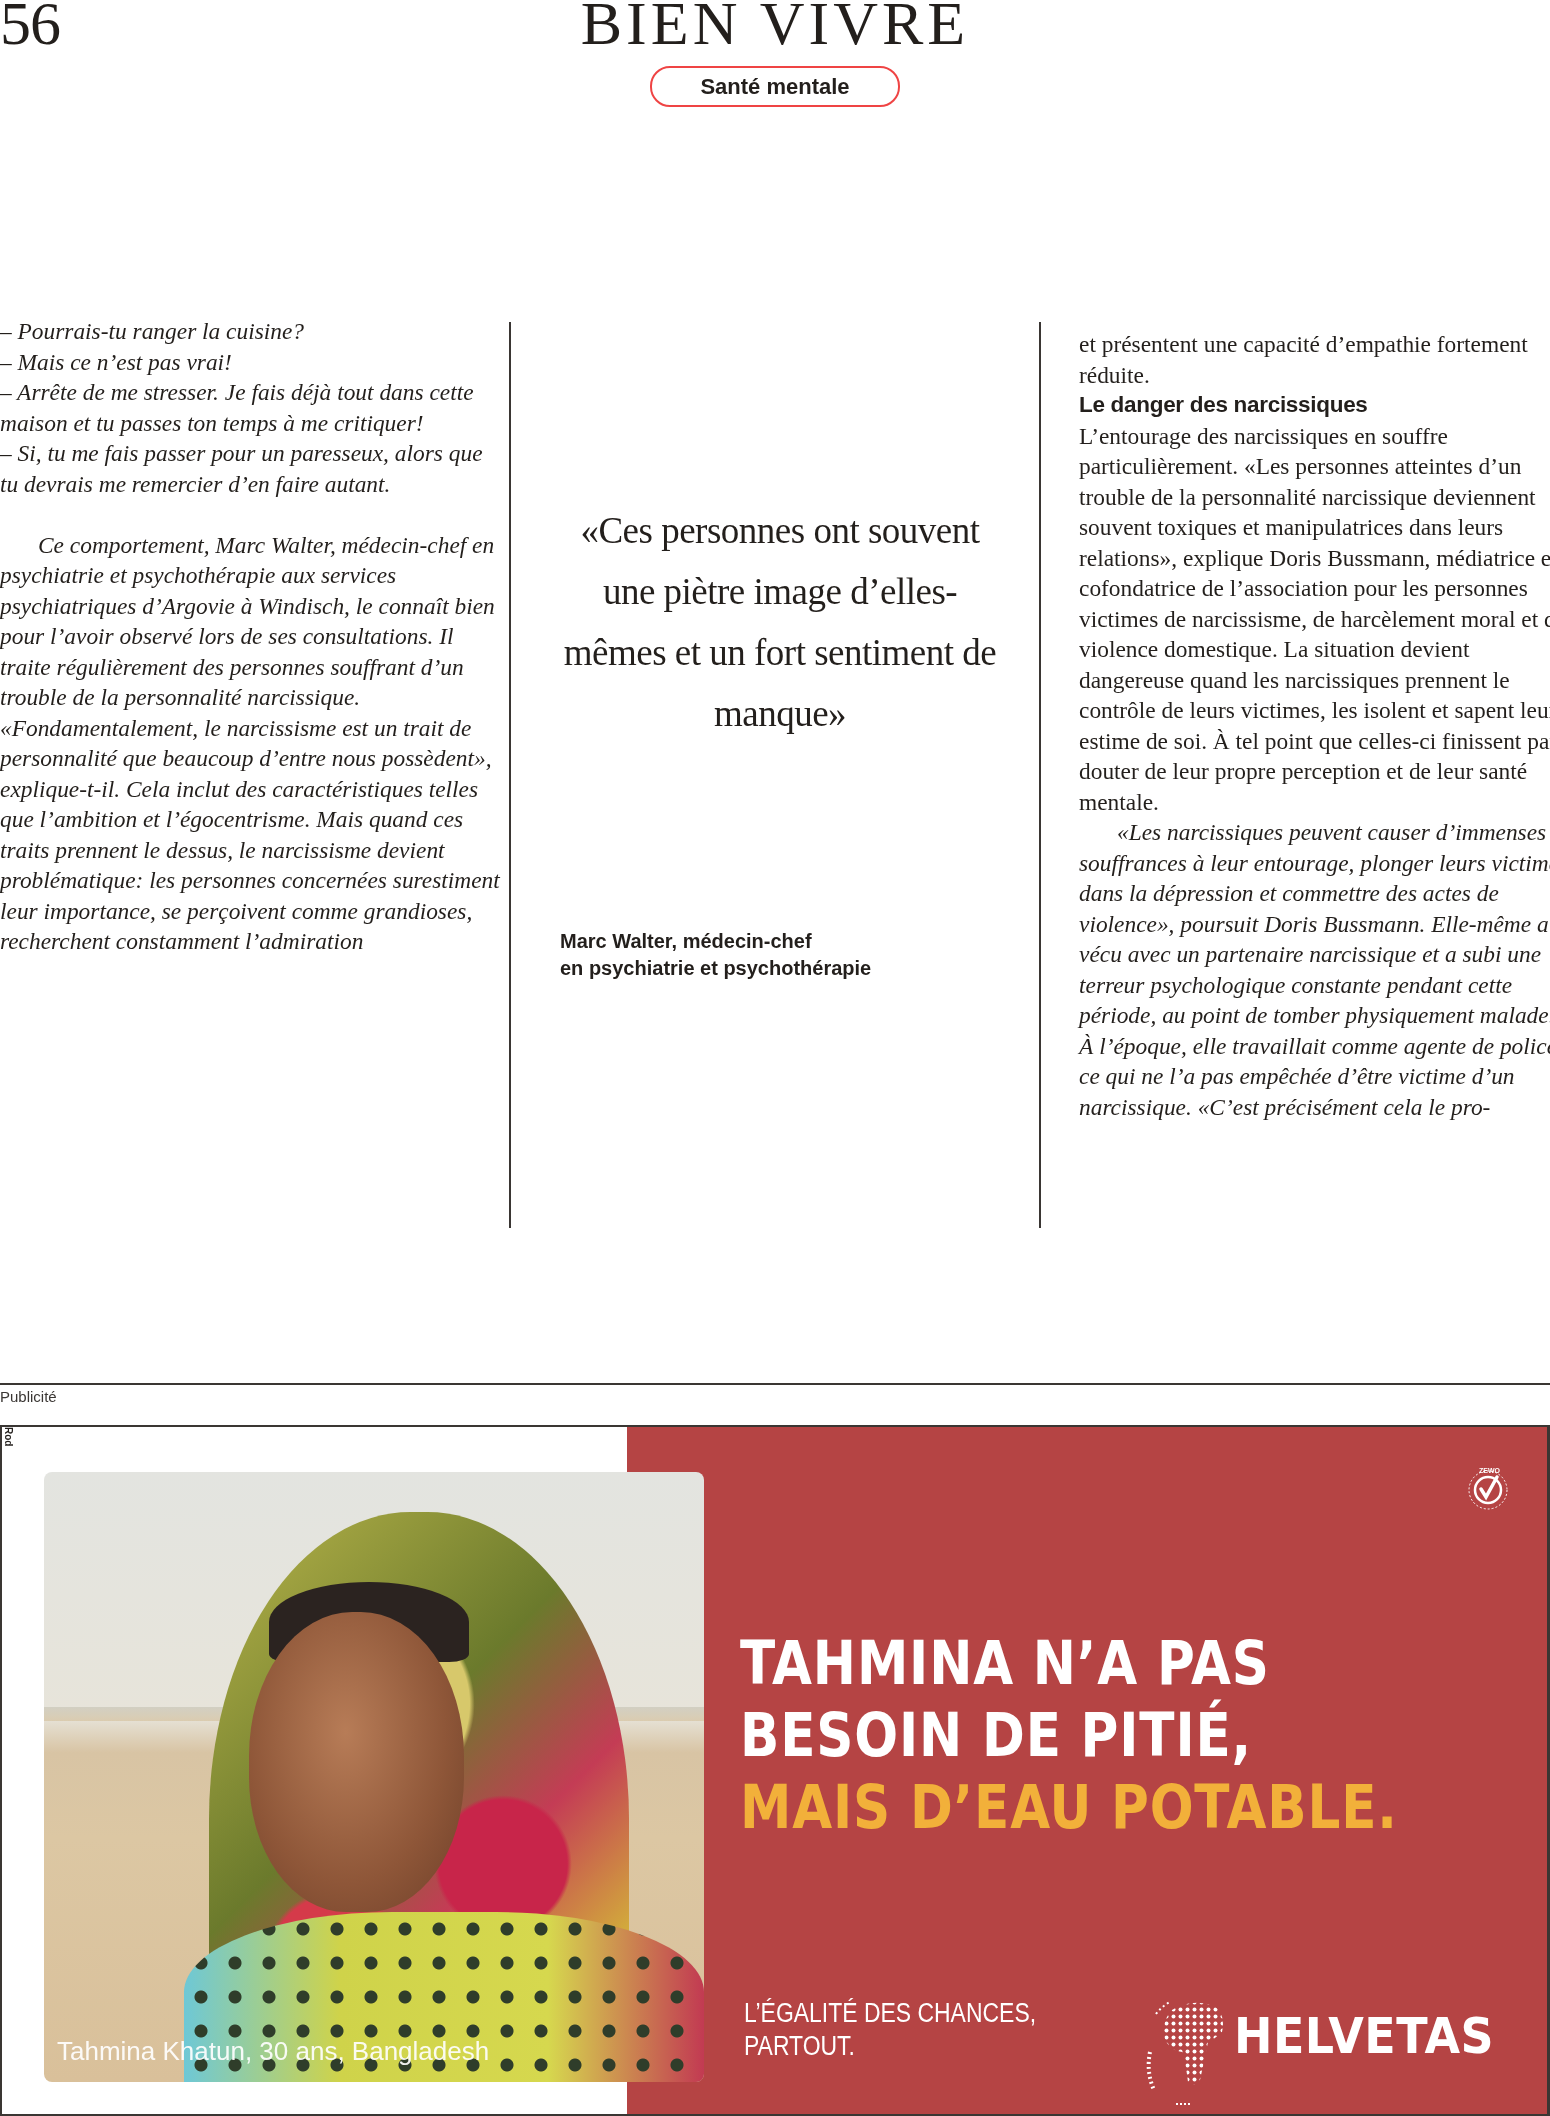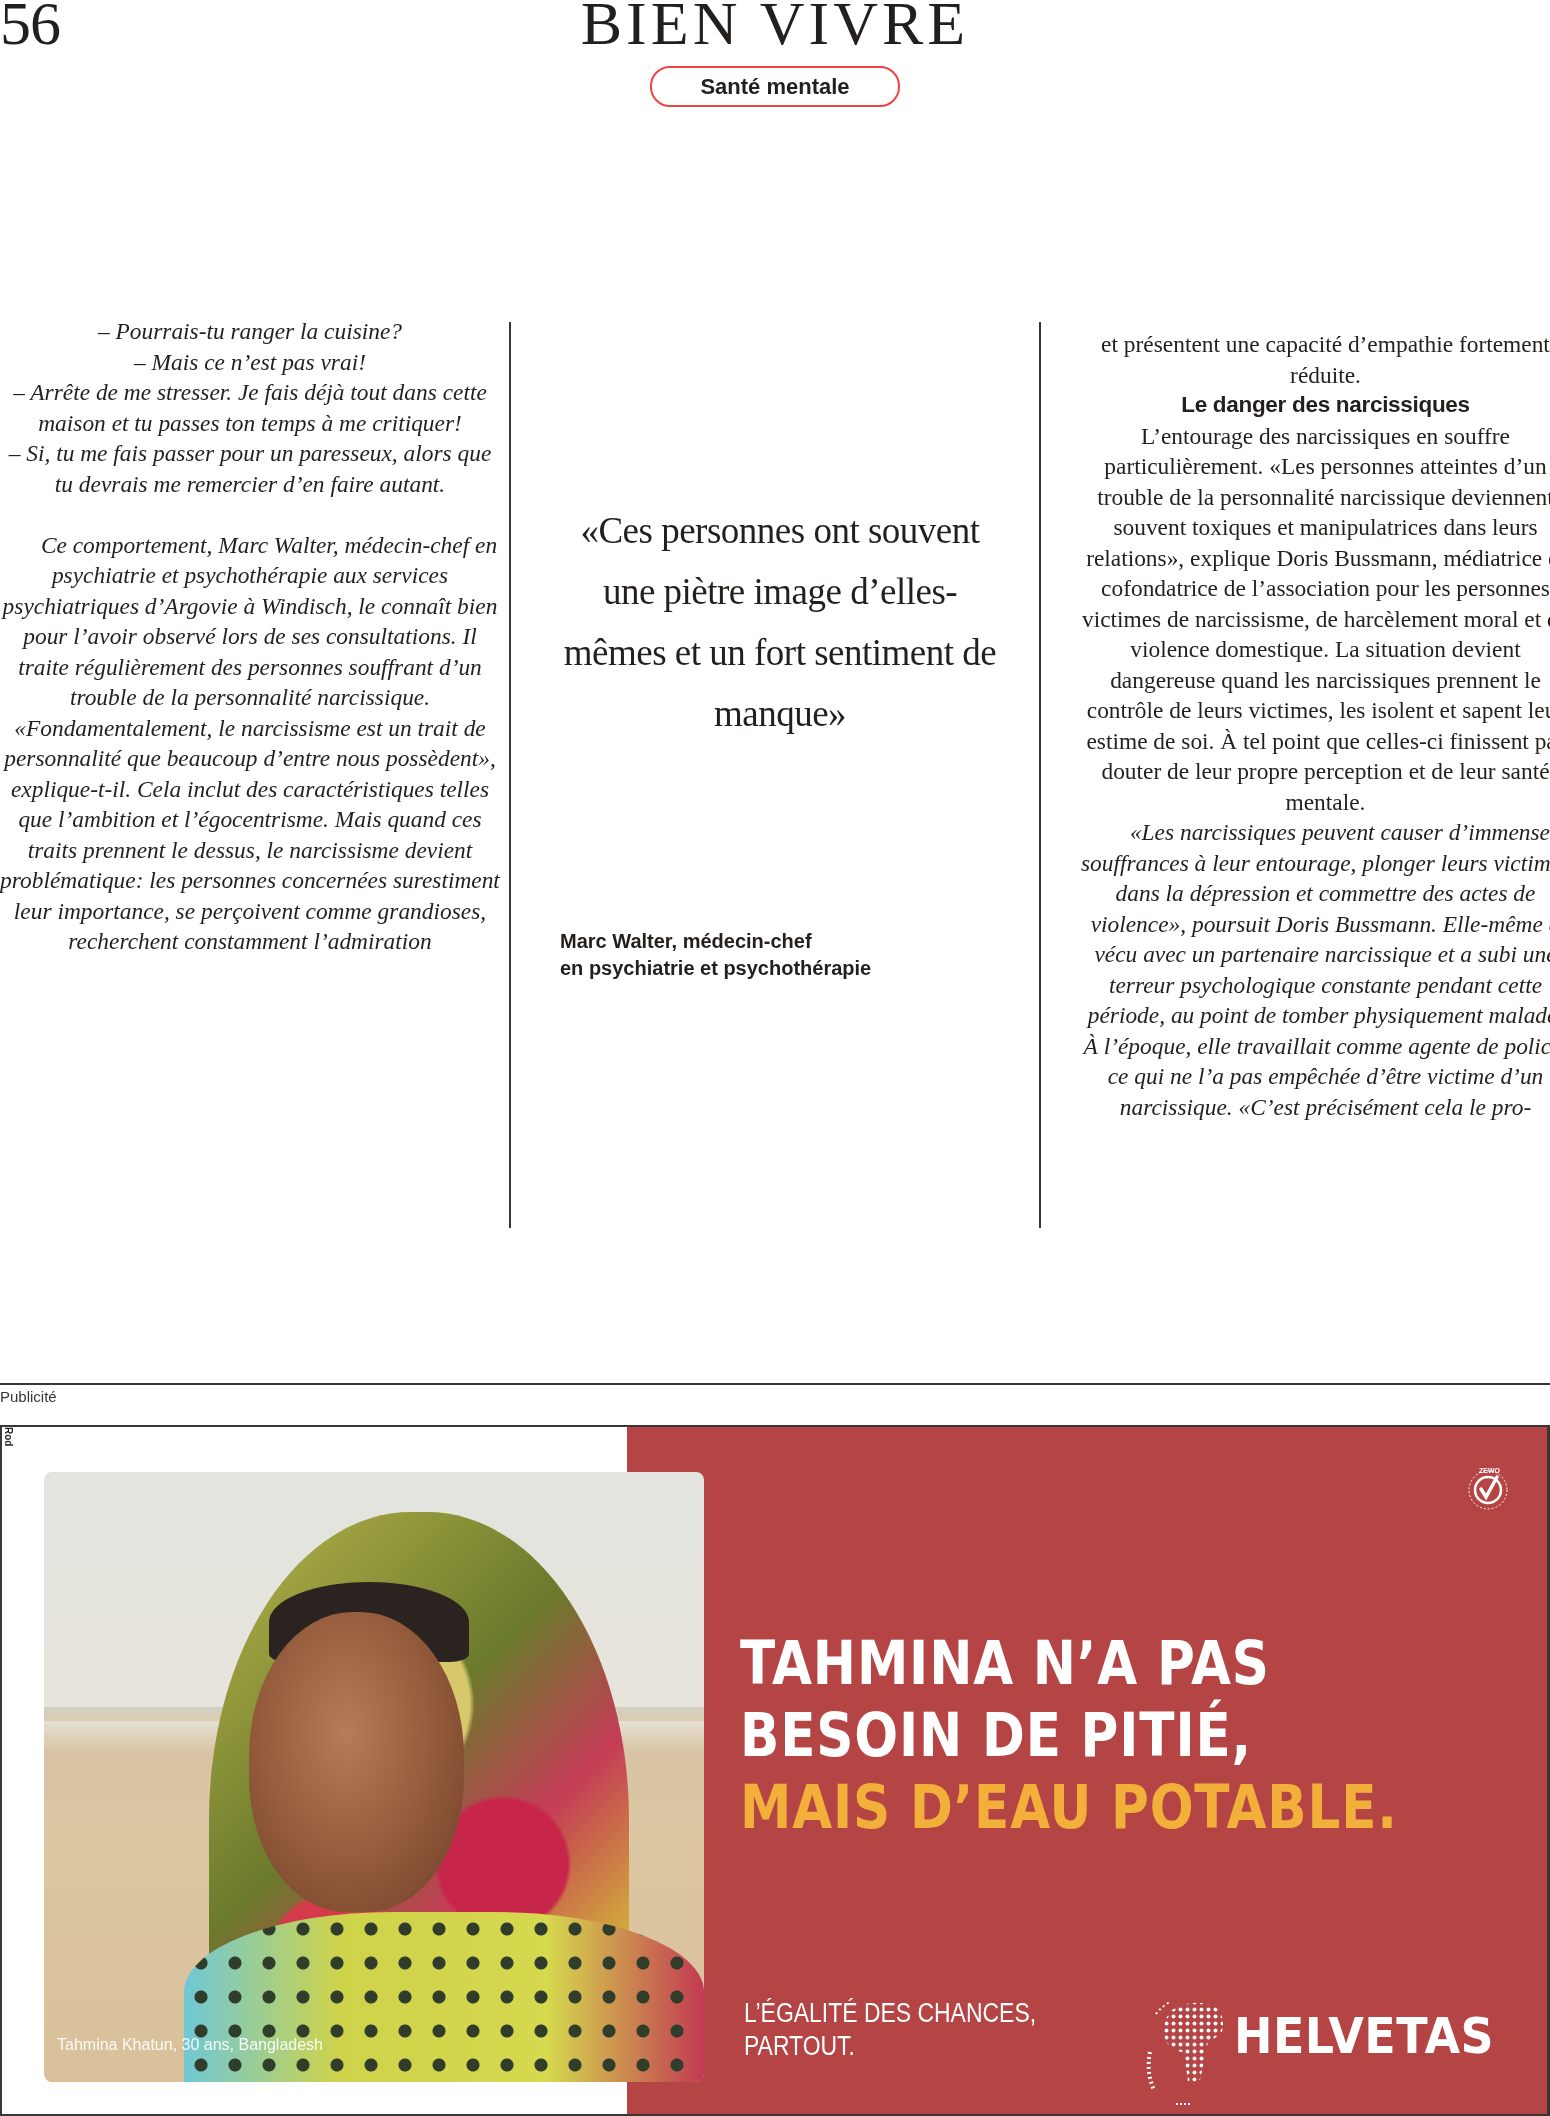--- a/index.html
+++ b/index.html
@@ -4,21 +4,21 @@
 <style>
   * { box-sizing: border-box; margin: 0; padding: 0; }
   html, body { width: 1550px; height: 2116px; background: #ffffff; overflow: hidden; }
   body { position: relative; color: #231f1c; font-family: "DejaVu Serif", serif; }
 
   .page-number { position: absolute; left: 0; top: -8px; font-family: "Liberation Serif", serif; font-size: 62px; font-weight: 400; color: #231f1c; line-height: 1; letter-spacing: -1px; }
   .section-title { position: absolute; left: 0; width: 1550px; top: -8px; text-align: center; font-family: "Liberation Serif", serif; font-size: 62px; letter-spacing: 4px; color: #231f1c; line-height: 1; }
   .rubric { position: absolute; left: 650px; top: 66px; width: 250px; height: 41px; border: 2px solid #ef4444; border-radius: 20px; text-align: center; font-family: "Liberation Sans", sans-serif; font-size: 22px; font-weight: 600; line-height: 37px; color: #231f1c; }
 
   .col { position: absolute; font-family: "Liberation Serif", serif; font-size: 23.4px; line-height: 30.5px; color: #231f1c; }
-  .col p { margin: 0; text-align: center; }
+  .col p { margin: 0; }
   .col-left { left: 0; top: 316px; width: 500px; }
   .col-right { left: 1079px; top: 316px; width: 493px; margin-top: 13px; }
   .dialogue { font-style: italic; margin-bottom: 30.5px !important; }
   .indent { text-indent: 38px; font-style: italic; }
   .subhead { font-family: "Liberation Sans", sans-serif; font-weight: 700; font-size: 22.5px; letter-spacing: -0.3px; margin-top: 30.5px; }
 
   .rule-v { position: absolute; width: 2px; background: #3a3633; }
   .rule-left { left: 509px; top: 322px; height: 906px; }
   .rule-right { left: 1039px; top: 322px; height: 906px; }
 
@@ -31,21 +31,21 @@
   .ad { position: absolute; left: 0; top: 1425px; width: 1550px; height: 691px; border: 2px solid #3a3633; border-right-width: 3px; background: #ffffff; overflow: hidden; }
   .ad-red { position: absolute; left: 625px; top: 0; right: 0; bottom: 0; background: #b54444; }
   .ad-tiny { position: absolute; left: 0; top: 0; width: 12px; height: 30px; font-family: "Liberation Sans", sans-serif; font-size: 10px; font-weight: 700; color: #231f1c; writing-mode: vertical-rl; }
 
   .photo { position: absolute; left: 42px; top: 45px; width: 660px; height: 610px; border-radius: 8px; overflow: hidden; background: linear-gradient(180deg, #e3e4e0 0%, #e7e4da 40%, #d8c4a4 46%, #dcc7a3 60%, #d9c09a 100%); }
   .photo .horizon { position: absolute; left: 0; right: 0; top: 235px; height: 14px; background: linear-gradient(180deg, #c9c6b8, #d6c3a0); opacity: 0.7; }
   .photo .scarf { position: absolute; left: 165px; top: 40px; width: 420px; height: 640px; border-radius: 48% 48% 10% 10%; background: radial-gradient(circle at 40% 30%, #d7c86b 0 18%, transparent 19%), radial-gradient(circle at 70% 55%, #c8254a 0 14%, transparent 15%), radial-gradient(circle at 30% 70%, #d53a4a 0 12%, transparent 13%), linear-gradient(135deg, #b9b54a, #6b7a2c 40%, #c43c55 60%, #d3b13a 80%); }
   .photo .face { position: absolute; left: 205px; top: 140px; width: 215px; height: 300px; border-radius: 48% 48% 45% 45%; background: radial-gradient(ellipse at 45% 40%, #b77c57 0%, #8e5638 60%, #6d3f29 100%); }
   .photo .hair { position: absolute; left: 225px; top: 110px; width: 200px; height: 80px; border-radius: 50% 50% 10% 10%; background: #2b2320; }
   .photo .body { position: absolute; left: 140px; top: 440px; width: 520px; height: 200px; border-radius: 40% 40% 0 0; background: radial-gradient(circle, #2f3d2a 0 6px, transparent 7px) 0 0/34px 34px, linear-gradient(90deg, #6ec8d6 0%, #cfd34a 30%, #d6d84e 70%, #c23a52 100%); }
-  .photo-caption { position: absolute; left: 13px; top: 564px; font-family: "Liberation Sans", sans-serif; font-size: 16px; color: #ffffff; opacity: 0.92; }
+  .photo-caption { position: absolute; left: 13px; top: 564px; font-family: "Liberation Sans", sans-serif; font-size: 26px; color: #ffffff; opacity: 0.92; }
 
   .zewo { position: absolute; left: 1464px; top: 40px; width: 44px; height: 44px; }
 
   .headline { position: absolute; left: 738px; top: 200px; font-family: "DejaVu Sans", sans-serif; font-weight: 700; font-size: 60px; line-height: 72px; letter-spacing: 1px; transform: scaleX(0.86); transform-origin: left top; white-space: nowrap; }
   .headline .w { color: #ffffff; display: block; }
   .headline .y { color: #f2b03a; display: block; }
 
   .tagline { position: absolute; left: 742px; top: 570px; font-family: "Liberation Sans", sans-serif; font-size: 27px; line-height: 33px; color: #ffffff; transform: scaleX(0.85); transform-origin: left top; white-space: nowrap; }
   .globe { position: absolute; left: 1140px; top: 565px; width: 90px; height: 120px; }
   .brand { position: absolute; left: 1232px; top: 580px; font-family: "DejaVu Sans", sans-serif; font-weight: 700; font-size: 50px; color: #ffffff; letter-spacing: 0.5px; transform: scaleX(0.92); transform-origin: left top; }

